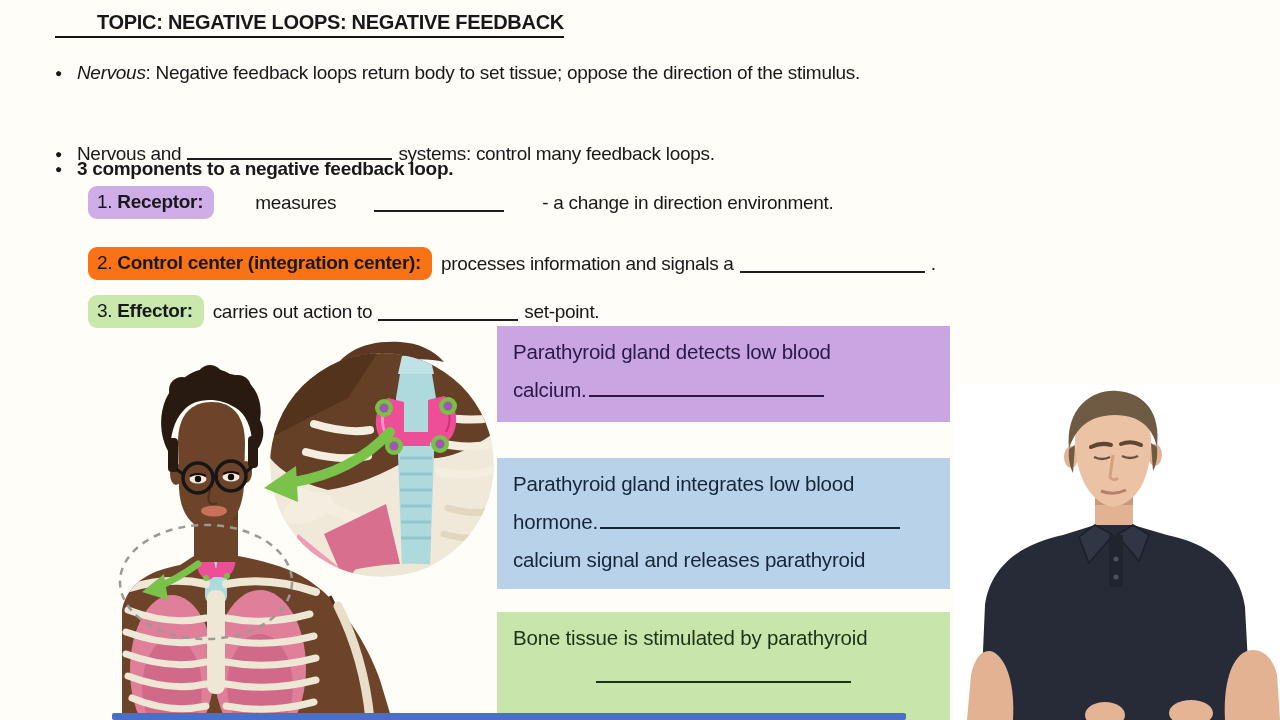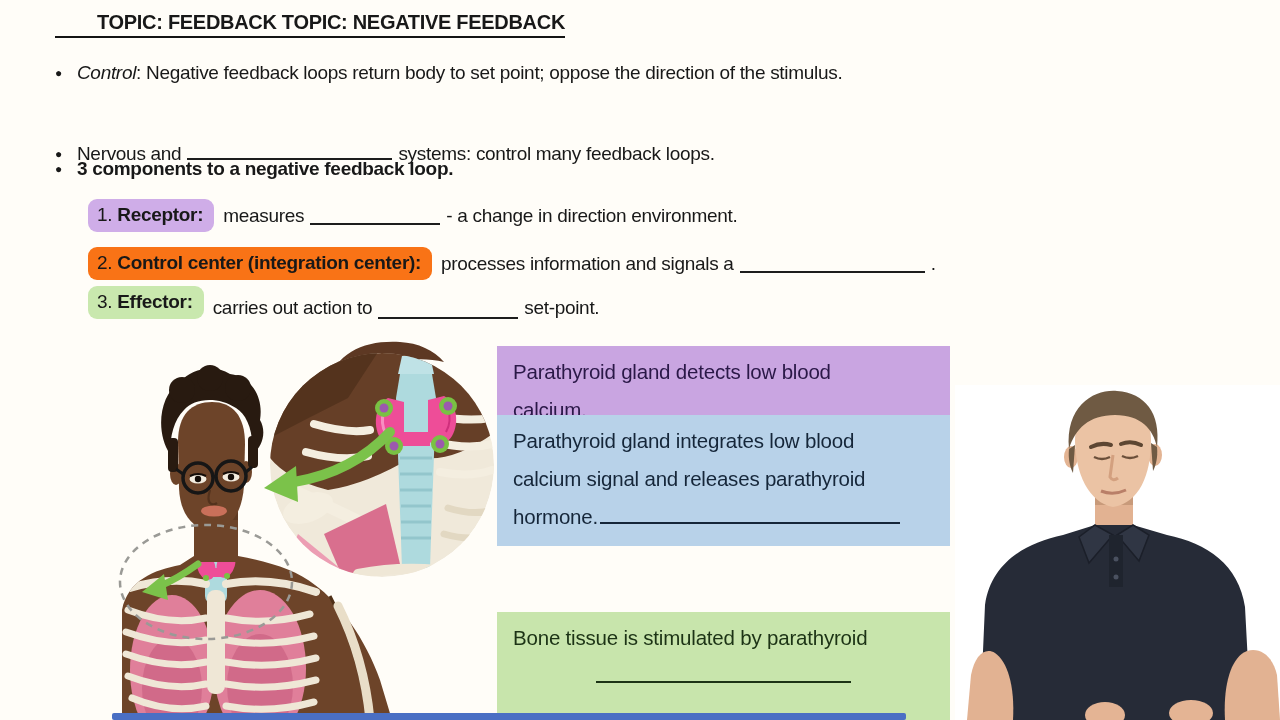--- a/index.html
+++ b/index.html
@@ -40,72 +40,72 @@
   .progress{position:absolute;left:112px;top:713px;width:794px;height:7px;
             background:#4a6fc4;border-radius:2px;}
 </style>
 </head>
 <body>
 
 <div id="stage">
 
   <div class="title">
     <span class="title-inner">
-      <span class="title-label">TOPIC</span><span class="title-rest">: FEEDBACK TOPIC: NEGATIVE FEEDBACK</span>
+      <span class="title-label">TOPIC</span><span class="title-rest">: NEGATIVE LOOPS: NEGATIVE FEEDBACK</span>
     </span>
   </div>
 
   <div class="bullet" style="top:62px;">
-    <span class="it">Control</span><span>: Negative feedback loops return body to set point; oppose the direction of the stimulus.</span>
+    <span class="it">Nervous</span><span>: Negative feedback loops return body to set tissue; oppose the direction of the stimulus.</span>
   </div>
 
   <div class="bullet" style="top:110px;margin-top:32px;">
     <span>Nervous and</span><span class="blank" style="width:205px;"></span><span>systems: control many feedback loops.</span>
   </div>
 
   <div class="bullet" style="top:158px;font-weight:bold;">
     <span>3 components to a negative feedback loop.</span>
   </div>
 
-  <div class="comp" style="top:199px;">
+  <div class="comp" style="top:186px;gap:32px;">
     <span class="pill pill-purple">
       <span>1.</span><span class="term">Receptor:</span>
     </span>
     <span class="after">measures</span>
       <span class="blank" style="width:130px;"></span>
       <span>- a change in direction environment.</span>
   </div>
 
   <div class="comp" style="top:247px;">
     <span class="pill pill-blue">
       <span>2.</span><span class="term">Control center (integration center):</span>
     </span>
     <span class="after">processes information and signals a</span>
       <span class="blank" style="width:185px;"></span>
       <span>.</span>
   </div>
 
-  <div class="comp" style="top:286px;align-items:flex-end;">
+  <div class="comp" style="top:295px;">
     <span class="pill pill-green">
       <span>3.</span><span class="term">Effector:</span>
     </span>
     <span class="after">carries out action to</span>
       <span class="blank" style="width:140px;"></span>
       <span>set-point.</span>
   </div>
 
-  <div class="callout box-purple" style="top:346px;height:96px;">
+  <div class="callout box-purple" style="top:326px;height:96px;">
     <div>Parathyroid gland detects low blood</div>
     <div><span>calcium.</span><span class="blank" style="width:235px;"></span></div>
   </div>
 
-  <div class="callout box-blue" style="top:415px;height:131px;">
+  <div class="callout box-blue" style="top:458px;height:131px;">
     <div>Parathyroid gland integrates low blood</div>
+    <div><span>hormone.</span><span class="blank" style="width:300px;"></span></div>
     <div>calcium signal and releases parathyroid</div>
-    <div><span>hormone.</span><span class="blank" style="width:300px;"></span></div>
   </div>
 
   <div class="callout box-green" style="top:612px;height:148px;">
     <div>Bone tissue is stimulated by parathyroid</div>
     <div class="center-line"><span class="blank" style="width:255px;margin:0;"></span></div>
   </div>
 
   <div class="illu">
     <svg width="378" height="382" viewBox="0 0 378 382">
       <defs>

